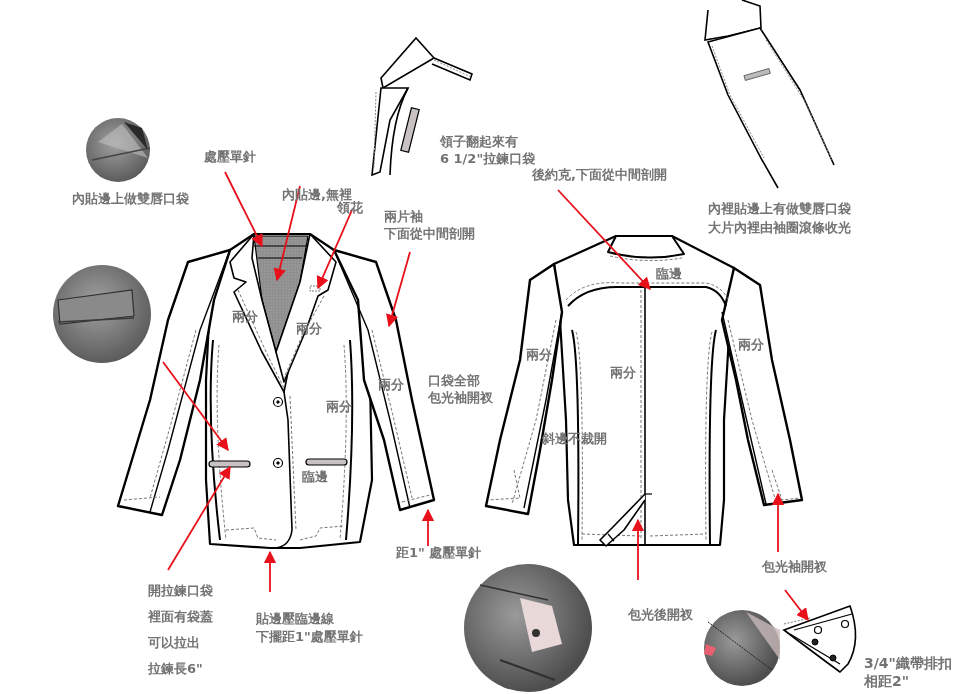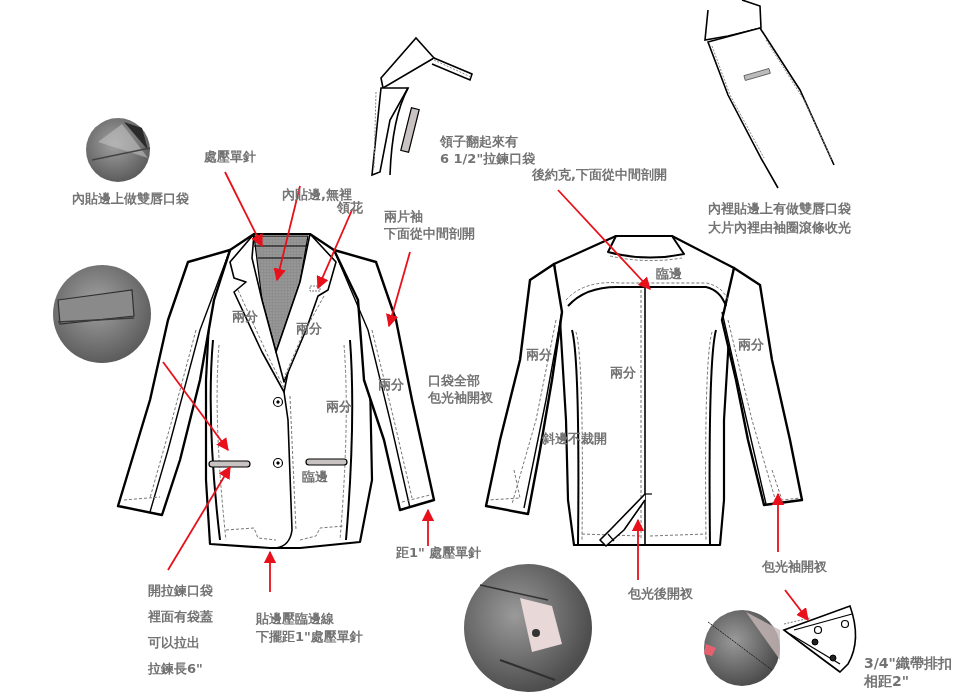--- a/index.html
+++ b/index.html
@@ -204,16 +204,16 @@
 可以拉出
 拉鍊長6"</div>
 <div class="lbl ml" style="left:256px;top:610px;line-height:18px;">貼邊壓臨邊線
 下擺距1"處壓單針</div>
 
 <div class="lbl" style="left:656px;top:265px;">臨邊</div>
 <div class="lbl" style="left:526px;top:346px;">兩分</div>
 <div class="lbl" style="left:610px;top:364px;">兩分</div>
 <div class="lbl" style="left:738px;top:336px;">兩分</div>
 <div class="lbl" style="left:542px;top:430px;">斜邊不裁開</div>
-<div class="lbl" style="left:628px;top:585px;text-align:right;">包光後開衩</div>
+<div class="lbl" style="left:628px;top:606px;text-align:right;">包光後開衩</div>
 <div class="lbl" style="left:762px;top:558px;">包光袖開衩</div>
 <div class="lbl ml" style="left:864px;top:654px;font-size:14px;line-height:18px;">3/4"織帶排扣
 相距2"</div>
 
 </body></html>

